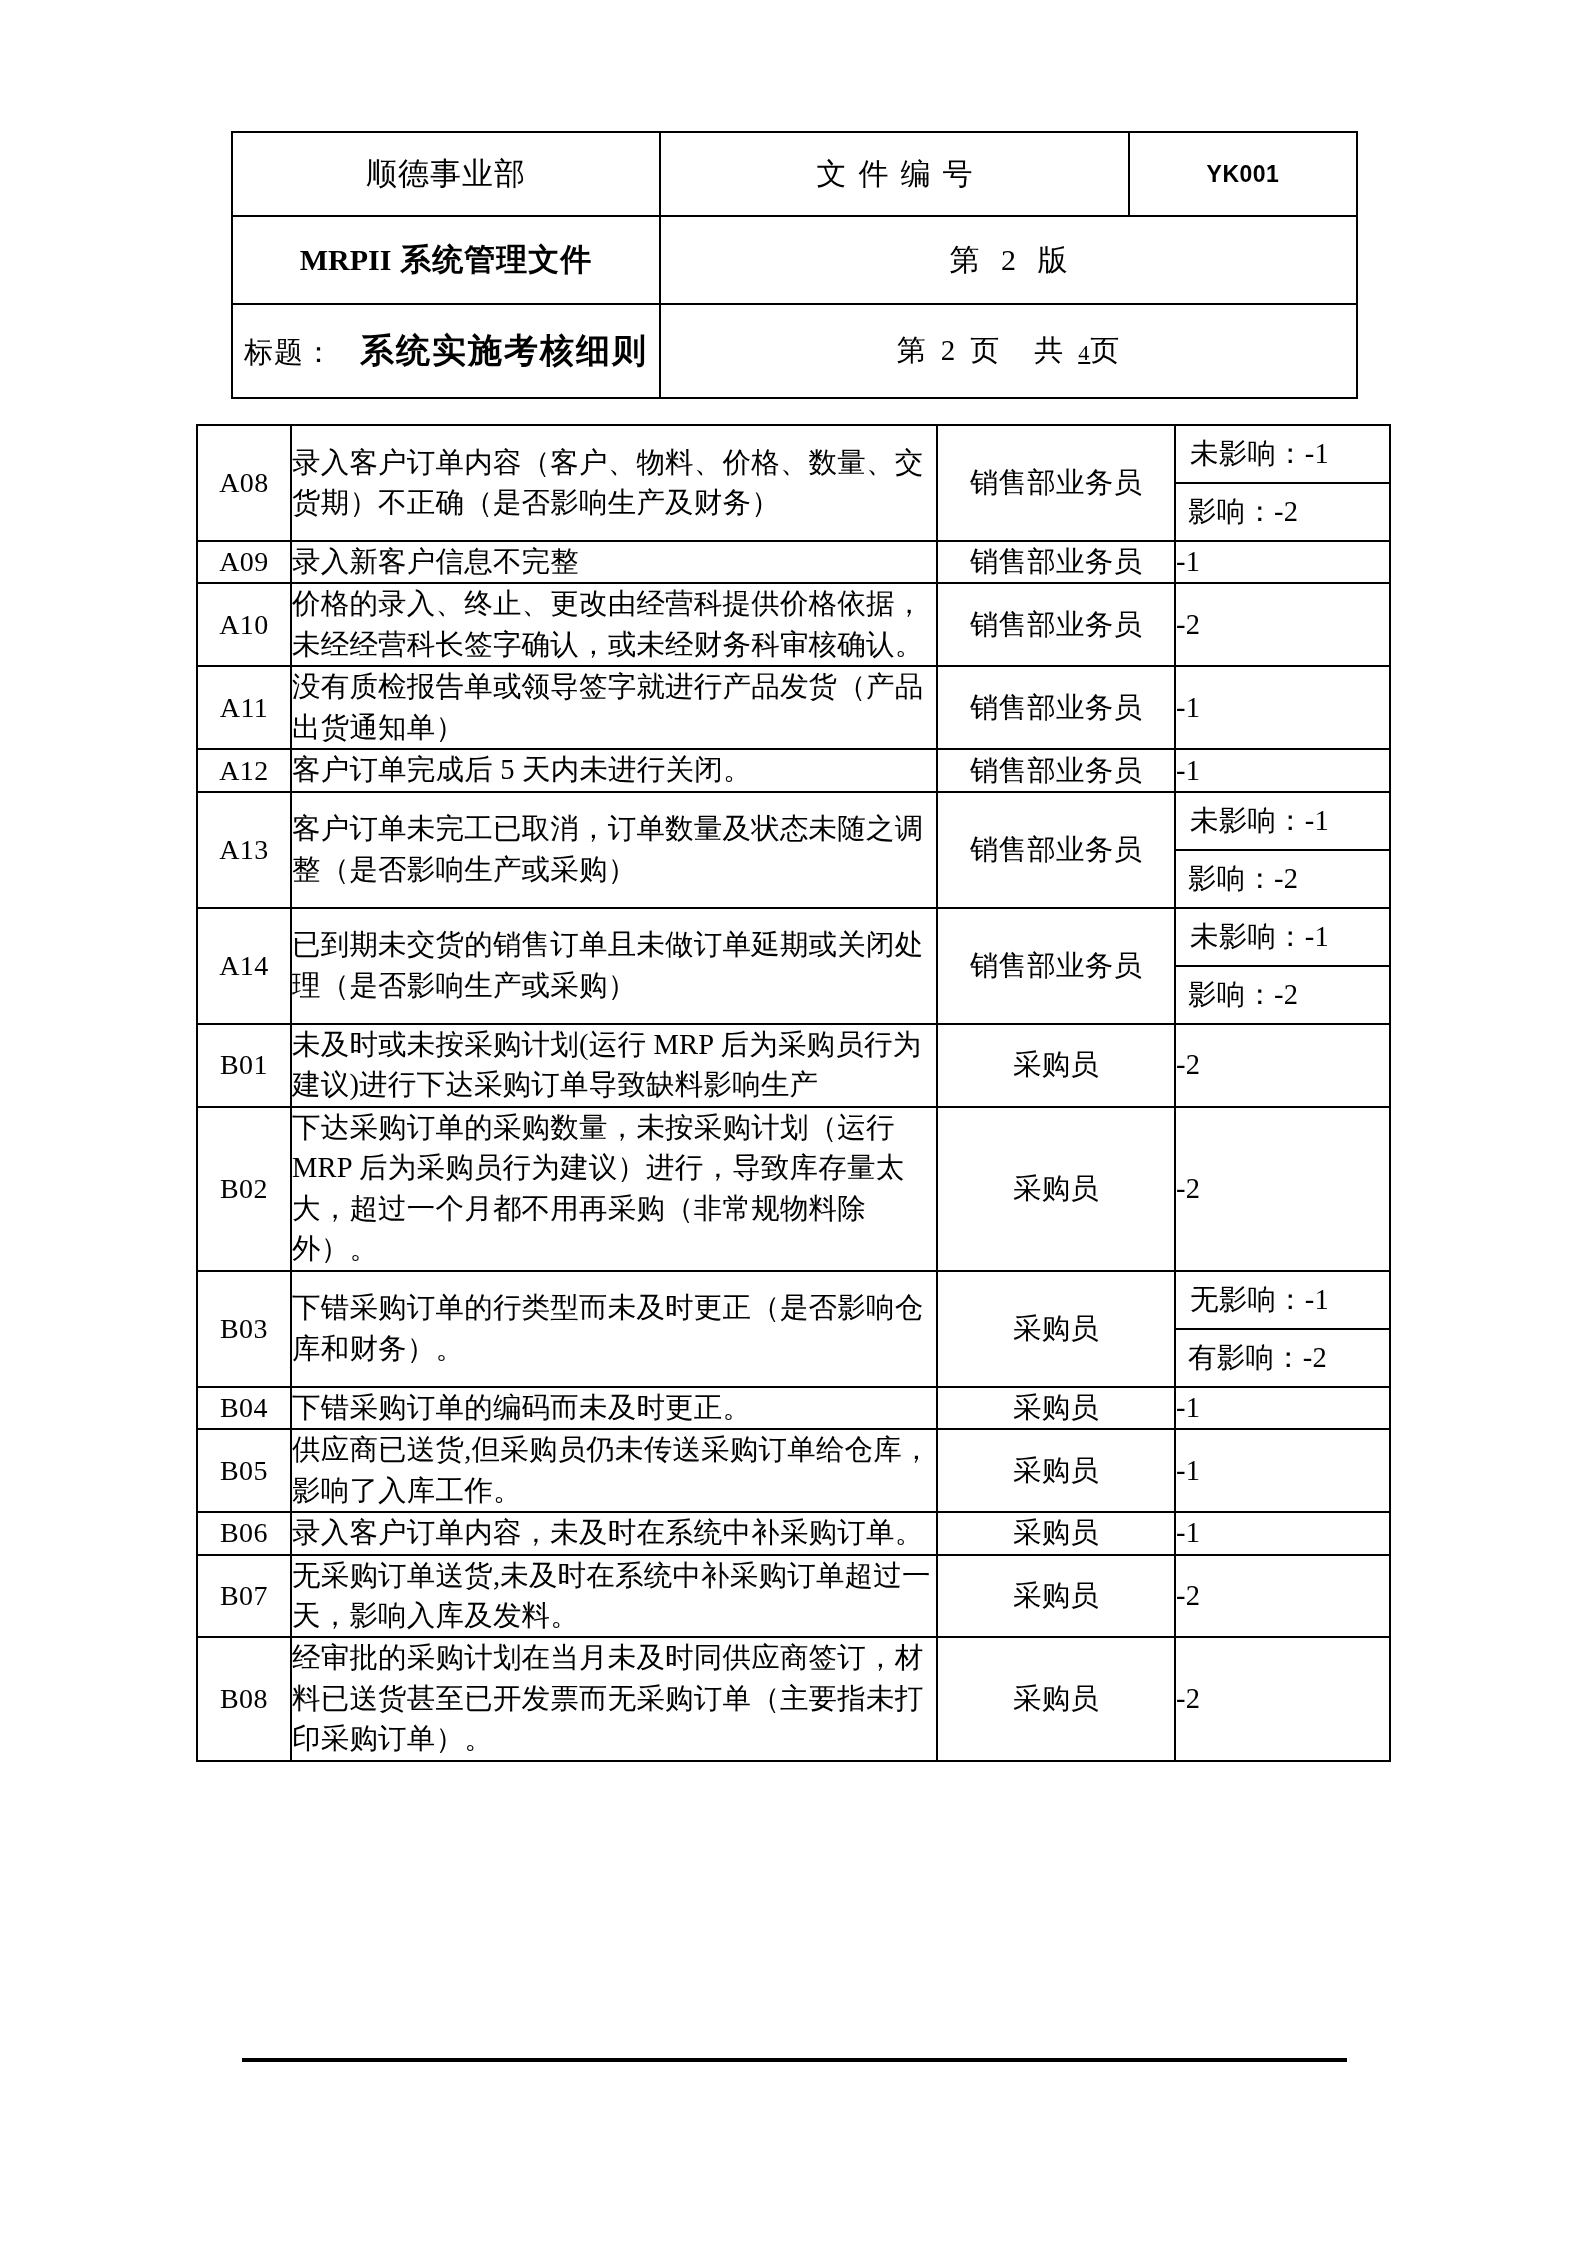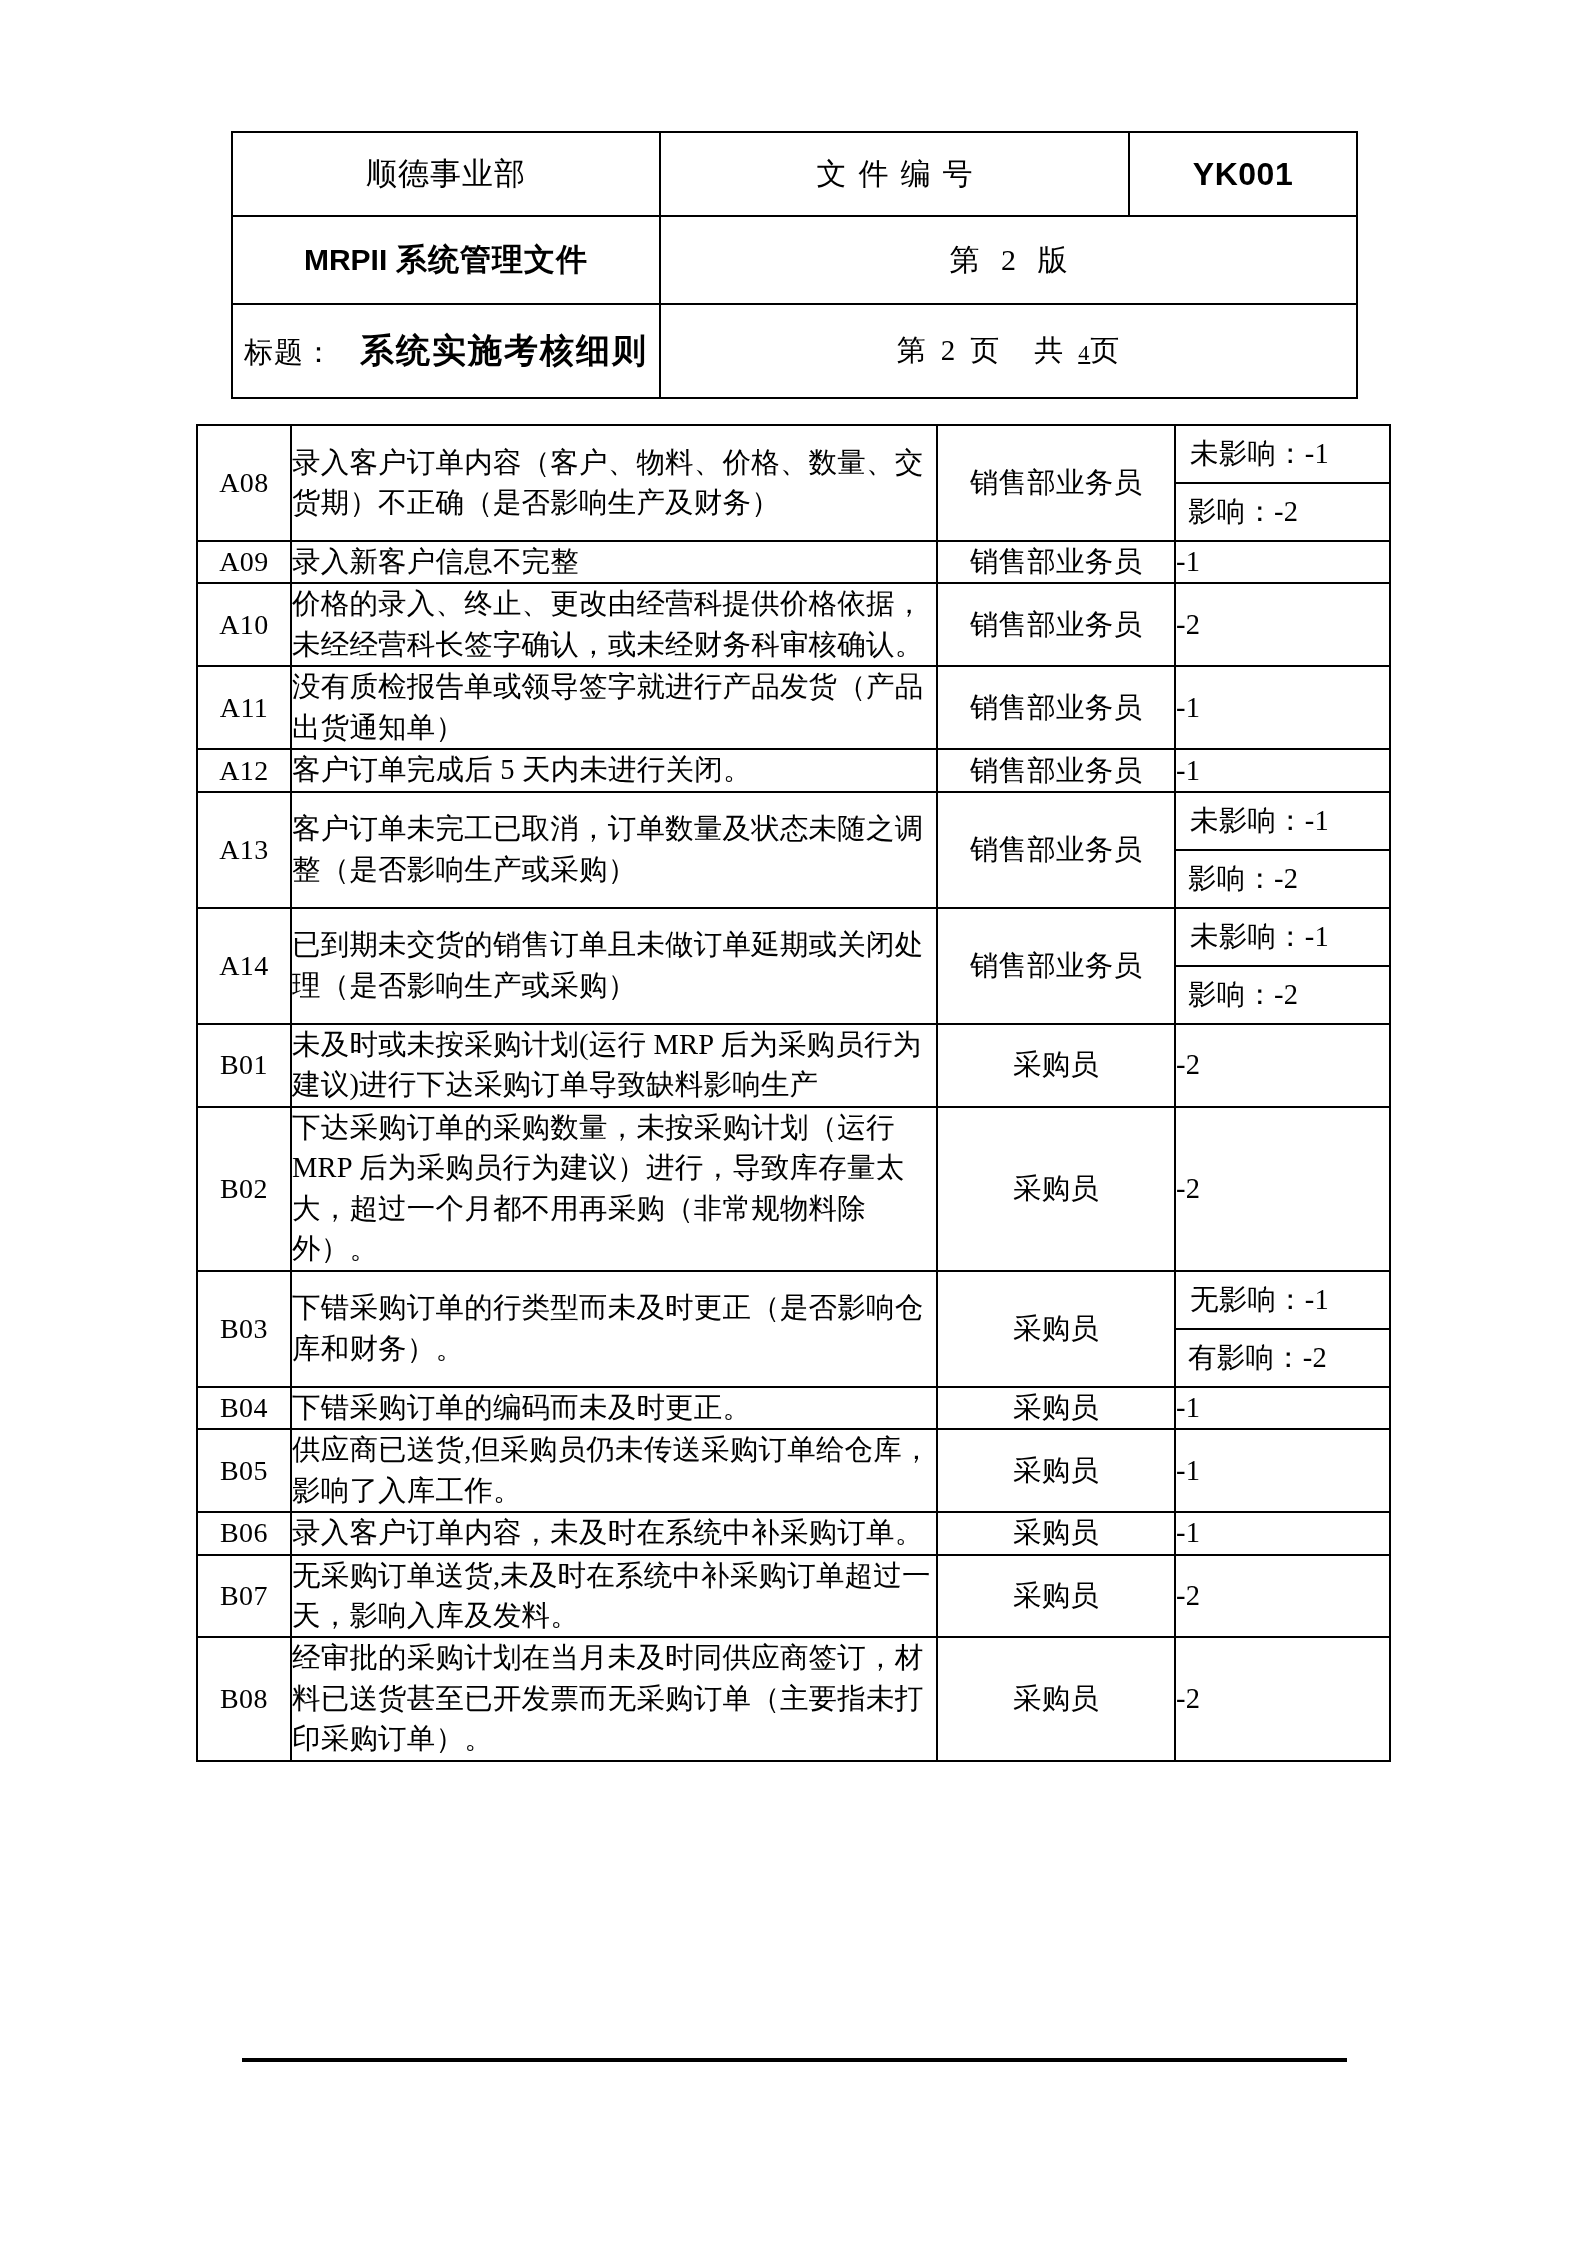--- a/index.html
+++ b/index.html
@@ -43,36 +43,36 @@
     font-size: 31px;
     letter-spacing: 1px;
   }
   .hdr-sys {
     height: 86px;
     font-size: 31px;
     font-weight: bold;
     letter-spacing: 1px;
   }
   .hdr-sys .mrpii {
-    font-family: Liberation Sans, sans-serif;
+    font-family: Liberation Serif, serif;
     font-weight: bold;
     font-size: 30px;
     letter-spacing: 0px;
   }
   .hdr-docno-label {
     height: 82px;
     font-size: 30px;
     letter-spacing: 12px;
     text-indent: 12px;
     border-radius: 30px;
   }
   .hdr-docno-val {
     height: 82px;
     font-family: "Liberation Sans", "DejaVu Sans", sans-serif;
-    font-size: 32px;
+    font-size: 23px;
     font-weight: bold;
     letter-spacing: 0.5px;
   }
   .hdr-edition {
     height: 86px;
     font-size: 30px;
     letter-spacing: 7px;
     text-indent: 7px;
   }
   .hdr-title-cell {

